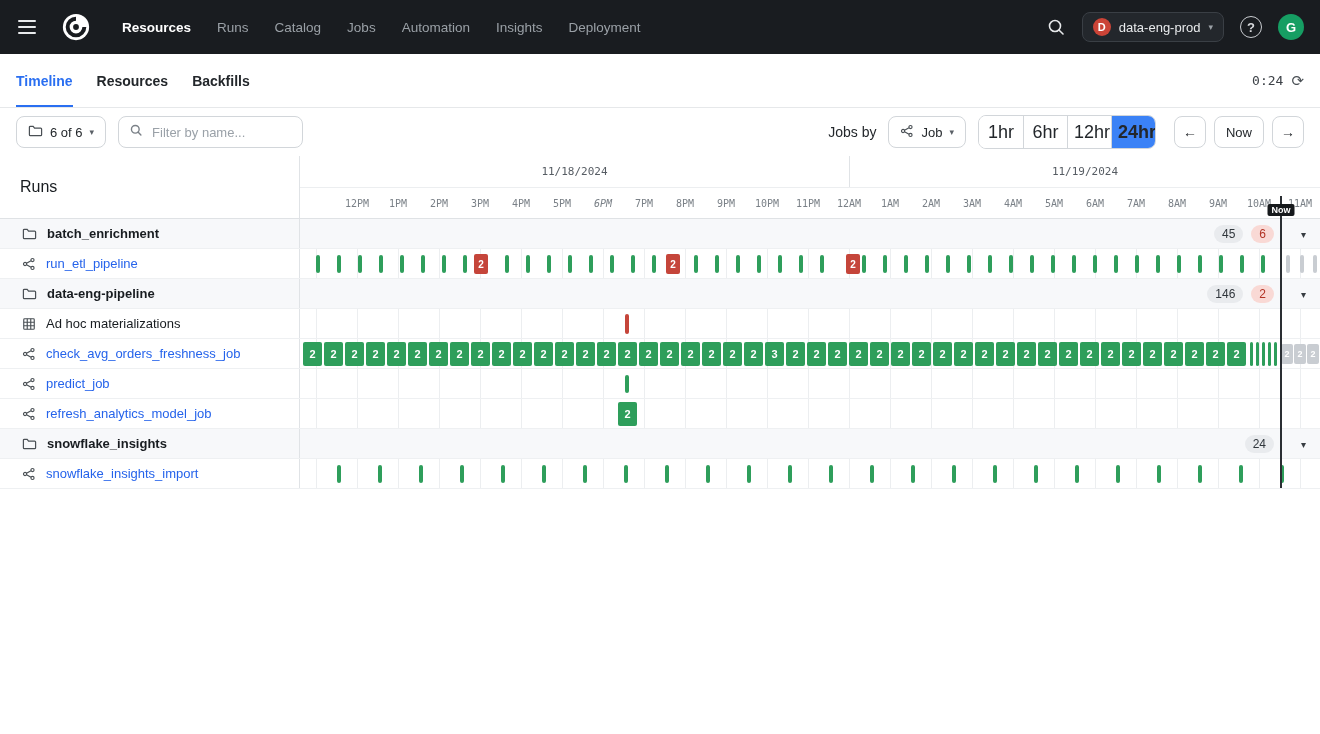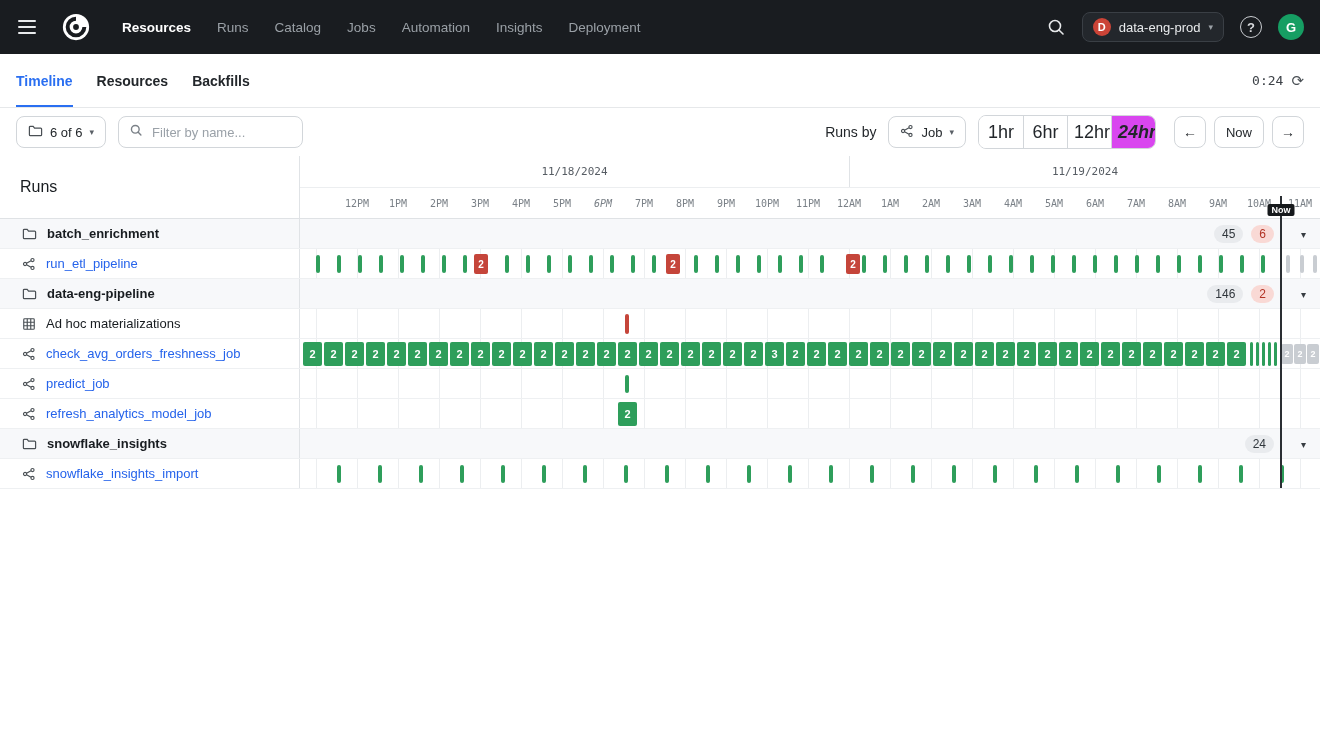--- a/index.html
+++ b/index.html
@@ -39,21 +39,21 @@
   .btn { display:inline-flex; align-items:center; gap:7px; border:1px solid #d2d6da; background:#fff; border-radius:8px; height:32px; padding:0 11px; font-size:13px; color:#23272b; cursor:pointer; font-family:inherit; }
   .btn .chev { font-size:9px; color:#5a6066; }
   .filter { display:flex; align-items:center; gap:7px; border:1px solid #d2d6da; border-radius:8px; height:32px; padding:0 10px; width:185px; background:#fff; }
   .filter input { border:0; outline:0; font-size:13px; width:100%; color:#23272b; font-family:inherit; background:transparent; }
   .filter input::placeholder { color:#9aa1a8; }
   .right-cluster { margin-left:auto; display:flex; align-items:center; gap:12px; }
   .groupby-label { font-size:14px; color:#23272b; }
   .seg { display:flex; border:1px solid #d2d6da; border-radius:8px; overflow:hidden; }
   .seg button { border:0; background:#fff; height:32px; width:44px; font-size:18px; color:#23272b; cursor:pointer; border-left:1px solid #d2d6da; font-family:inherit; }
   .seg button:first-child { border-left:0; }
-  .seg button.active { background:#d946ef; font-weight:600;font-style:italic; }
+  .seg button.active { background:#3b82f6; font-weight:600; }
   .nav-btns { display:flex; align-items:center; gap:8px; margin-left:6px; }
   .icon-btn { width:32px; justify-content:center; padding:0; font-size:14px; }
 
   
   .timeline { position:relative; width:1320px; }
   .t-header { display:flex; border-bottom:1px solid #dfe2e5; }
   .th-left { width:300px; border-right:1px solid #e0e3e6; display:flex; align-items:center; padding-left:20px; font-size:16px; color:#181c20; }
   .th-right { width:1020px; }
   .date-row { height:32px; position:relative; border-bottom:1px solid #eceef0; font-family:"DejaVu Sans Mono",monospace; font-size:11px; color:#565c63; }
   .date-cell { position:absolute; top:0; height:31px; display:flex; align-items:center; justify-content:center; }
@@ -156,21 +156,21 @@
   <div class="filter">
     <span>
       <svg width="14" height="14" viewBox="0 0 20 20" fill="none" stroke="#7a8087" stroke-width="2" stroke-linecap="round">
           <circle cx="9" cy="9" r="5.5"></circle>
           <path d="m13.2 13.2 3.8 3.8"></path>
         </svg>
     </span>
     <input placeholder="Filter by name..." style="">
   </div>
   <div class="right-cluster">
-    <span class="groupby-label">Runs by</span>
+    <span class="groupby-label">Jobs by</span>
     <button class="btn">
       <span>
         <svg width="14" height="14" viewBox="0 0 16 16" fill="none" stroke="#4a5055" stroke-width="1.3">
             <circle cx="3.5" cy="8" r="1.8"></circle>
             <circle cx="12" cy="3.5" r="1.8"></circle>
             <circle cx="12" cy="12.5" r="1.8"></circle>
             <path d="M5.2 7.2 10.3 4.3M5.2 8.8 10.3 11.7"></path>
           </svg>
       </span>
       <span>Job</span>

